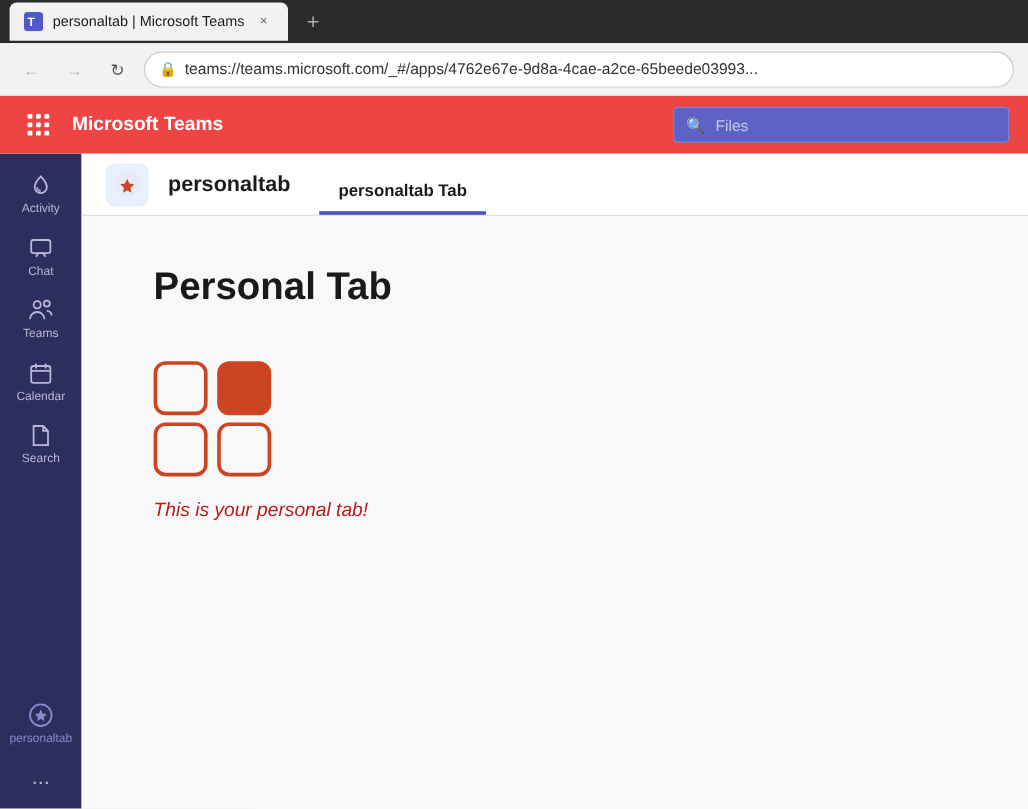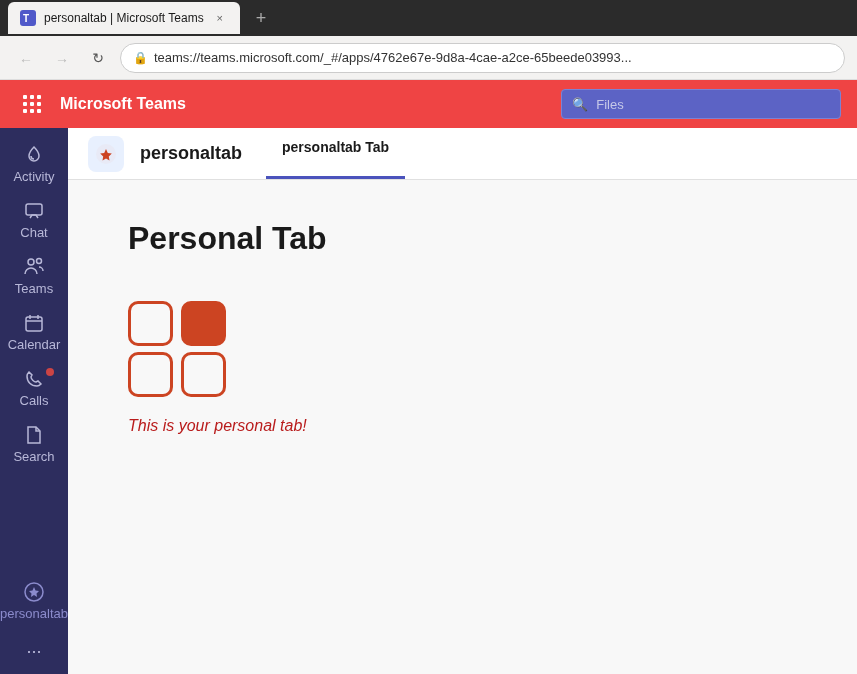--- a/index.html
+++ b/index.html
@@ -172,21 +172,21 @@
     }
     .sidebar-item.active { color: #fff; }
     .sidebar-item-icon {
       font-size: 18px;
       height: 22px;
       display: flex;
       align-items: center;
       justify-content: center;
     }
     .sidebar-item-label {
-      font-size: 13px;
+      font-size: 10px;
       text-align: left;
     }
     .sidebar-item.personaltab-item .sidebar-item-label {
       color: #8b8bcc;
     }
     .notification-dot {
       position: absolute;
       top: 8px;
       right: 10px;
       width: 8px;
@@ -245,21 +245,21 @@
       align-items: flex-end;
     }
     .app-tab {
       padding: 0 16px 4px;
       font-size: 14px;
       color: #555;
       cursor: pointer;
       border-bottom: 3px solid transparent;
       height: 100%;
       display: flex;
-      align-items: center;
+      align-items: flex-end;
       padding-bottom: 10px;
     }
     .app-tab.active {
       color: #1a1a1a;
       border-bottom: 3px solid #4b53bc;
       font-weight: 600;
     }
 
     
     .page-content {
@@ -404,29 +404,20 @@
         <div class="sidebar-item-icon">
           <svg width="20" height="20" viewBox="0 0 20 20" fill="none">
             <rect x="2" y="4" width="16" height="14" rx="2" stroke="#b8b8d8" stroke-width="1.5" fill="none"></rect>
             <path d="M2 8h16" stroke="#b8b8d8" stroke-width="1.5"></path>
             <path d="M6 2v4M14 2v4" stroke="#b8b8d8" stroke-width="1.5"></path>
           </svg>
         </div>
         <span class="sidebar-item-label">Calendar</span>
       </div>
 
-      <div class="sidebar-item" style="position:relative;">
-        <div class="notification-dot"></div>
-        <div class="sidebar-item-icon">
-          <svg width="20" height="20" viewBox="0 0 20 20" fill="none">
-            <path d="M5 3C5 3 3 5 3 7c0 6 4 10 10 10 2 0 4-2 4-2l-3-3-2 1C10 13 7 10 7 8l1-2L5 3z" stroke="#b8b8d8" stroke-width="1.5" fill="none"></path>
-          </svg>
-        </div>
-        <span class="sidebar-item-label">Calls</span>
-      </div>
 
       <div class="sidebar-item">
         <div class="sidebar-item-icon">
           <svg width="20" height="20" viewBox="0 0 20 20" fill="none">
             <path d="M4 2h8l4 4v12H4V2z" stroke="#b8b8d8" stroke-width="1.5" fill="none"></path>
             <path d="M12 2v4h4" stroke="#b8b8d8" stroke-width="1.5" fill="none"></path>
           </svg>
         </div>
         <span class="sidebar-item-label">Search</span>
       </div>

